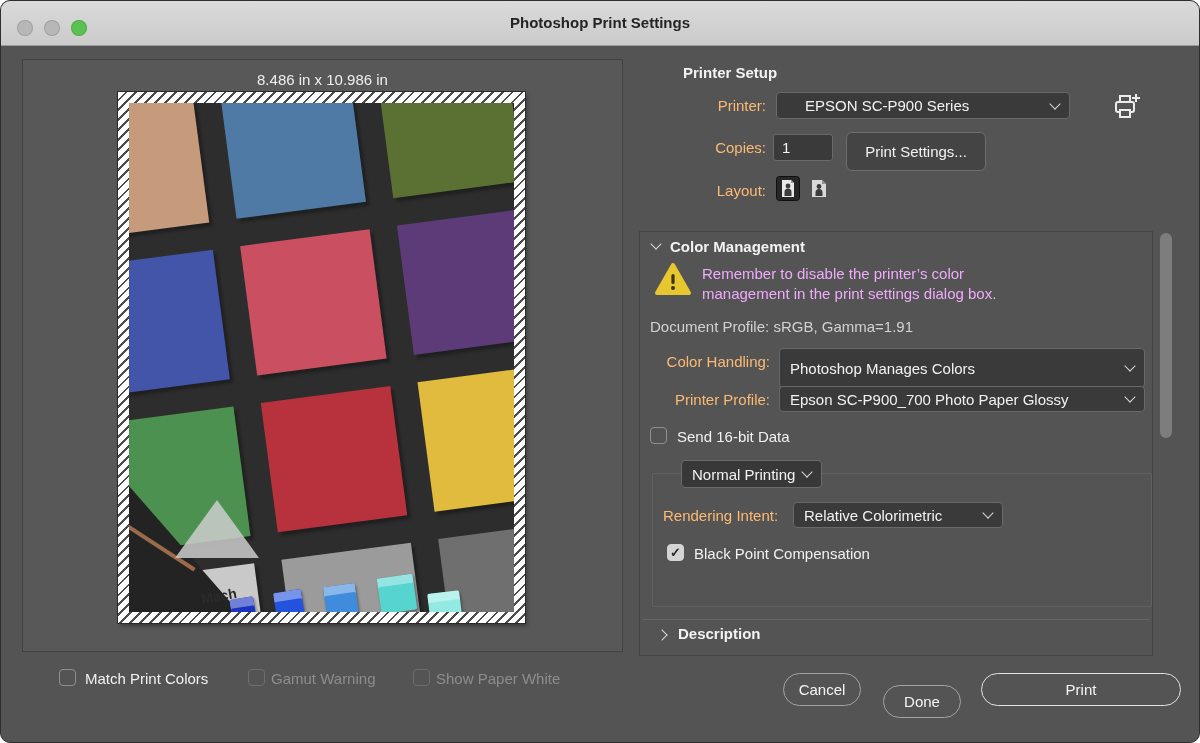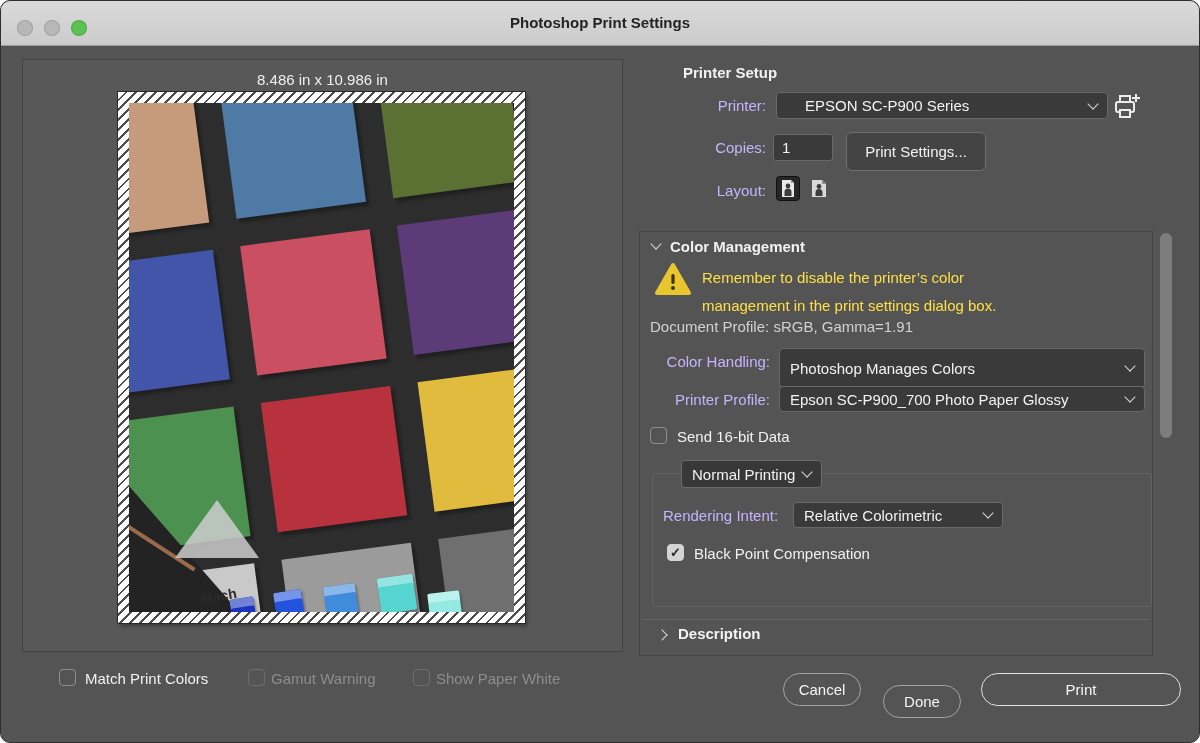--- a/index.html
+++ b/index.html
@@ -49,21 +49,21 @@
     color:#2b2b2b; transform:rotate(-10deg); }
   .cube { position:absolute; border-radius:2px;
     box-shadow:inset 0 9px 0 rgba(255,255,255,.38), 1px 2px 3px rgba(0,0,0,.4); }
   .cube:nth-child(1){ left:102px; bottom:-10px; width:24px; height:24px; transform:rotate(-9deg);}
   .cube:nth-child(2){ left:146px; bottom:-7px;  width:28px; height:28px; transform:rotate(-9deg);}
   .cube:nth-child(3){ left:196px; bottom:-5px;  width:32px; height:32px; transform:rotate(-8deg);}
   .cube:nth-child(4){ left:250px; bottom:0px;   width:36px; height:36px; transform:rotate(-8deg);}
   .cube:nth-child(5){ left:300px; bottom:-12px; width:32px; height:32px; transform:rotate(-7deg);}
 
   
-  .label { position:absolute; font-size:15px; color:#c4b5fd; }
+  .label { position:absolute; font-size:15px; color:#fdba74; }
   .label.r { text-align:right; }
   .select { position:absolute; background:#3a3a3a; border:1px solid #696969; border-radius:4px;
     color:#f2f2f2; font-size:15px; display:flex; align-items:center; padding:0 26px 0 10px; }
   .chev { width:8px; height:8px; border-right:1.6px solid #d8d8d8; border-bottom:1.6px solid #d8d8d8;
     display:inline-block; }
   .chev.down { transform:rotate(45deg); margin-top:-4px; }
   .chev.right { transform:rotate(-45deg); }
   .select .chev { position:absolute; right:10px; top:50%; margin-top:-6px; transform:rotate(45deg); }
   .textfield { position:absolute; background:#3a3a3a; border:1px solid #696969; border-radius:3px;
     color:#f2f2f2; font-size:15px; display:flex; align-items:center; padding:0 8px; }
@@ -77,21 +77,21 @@
   .checkbox.checked .mark { visibility:visible; }
   .checkbox.disabled { border-color:#6e6e6e; }
   .cb-label { position:absolute; font-size:15px; color:#f1f1f1; }
   .cb-label.disabled { color:#8d8d8d; }
 
   
   .sec-title { position:absolute; font-size:15px; font-weight:bold; color:#f2f2f2; }
   .cm-box { position:absolute; left:638px; top:185px; width:514px; height:425px;
     border:1px solid #454545; }
   .warn-text { position:absolute; left:62px; top:32px; width:310px; font-size:15px;
-    color:#fde047; line-height:28px; }
+    color:#f0abfc; line-height:20px; }
   .docprofile { position:absolute; left:10px; top:86px; font-size:15px; color:#d2d2d2; }
   .fieldset { position:absolute; left:12px; top:241px; width:500px; height:134px;
     border:1px solid #616161; border-radius:2px; }
   .legend-btn { position:absolute; left:28px; top:-14px; height:28px; background:#383838;
     border:1px solid #6b6b6b; border-radius:4px; color:#f2f2f2; font-size:15px;
     display:flex; align-items:center; gap:8px; padding:0 10px; }
   .divider { position:absolute; left:2px; top:387px; width:508px; border-top:1px solid #656565; }
   .scrollbar { position:absolute; left:1158px; top:182px; width:14px; height:420px; }
   .scroll-thumb { position:absolute; left:1px; top:5px; width:12px; height:205px;
     background:#7d7d7d; border-radius:6px; }
@@ -145,21 +145,21 @@
               <div class="cube" style="background: rgb(85, 212, 208);"></div>
               <div class="cube" style="background: rgb(147, 234, 226);"></div>
             </div>
         </div>
       </div>
     </div>
 
     <div class="sec-title" style="left:658px; top:18px;margin-left:24px;">Printer Setup</div>
 
     <div class="label r" style="left:630px; top:51px; width:135px;">Printer:</div>
-    <div class="select" style="left:775px; top:46px; width:332px; height:27px;padding-left:28px;">
+    <div class="select" style="left:775px; top:46px; width:294px; height:27px;padding-left:28px;">
       <span>EPSON SC-P900 Series</span>
       <span class="chev"></span>
     </div>
     <svg style="position:absolute; left:1108px; top:44px;" width="34" height="32" viewBox="0 0 34 32">
       <rect x="7" y="12" width="18" height="10" rx="2" fill="none" stroke="#ececec" stroke-width="2"></rect>
       <rect x="11" y="6" width="10" height="6" fill="none" stroke="#ececec" stroke-width="2"></rect>
       <rect x="11" y="20" width="10" height="7" fill="#545454" stroke="#ececec" stroke-width="2"></rect>
       <path d="M27 4 L27 12 M23 8 L31 8" stroke="#ececec" stroke-width="2"></path>
     </svg>
 

